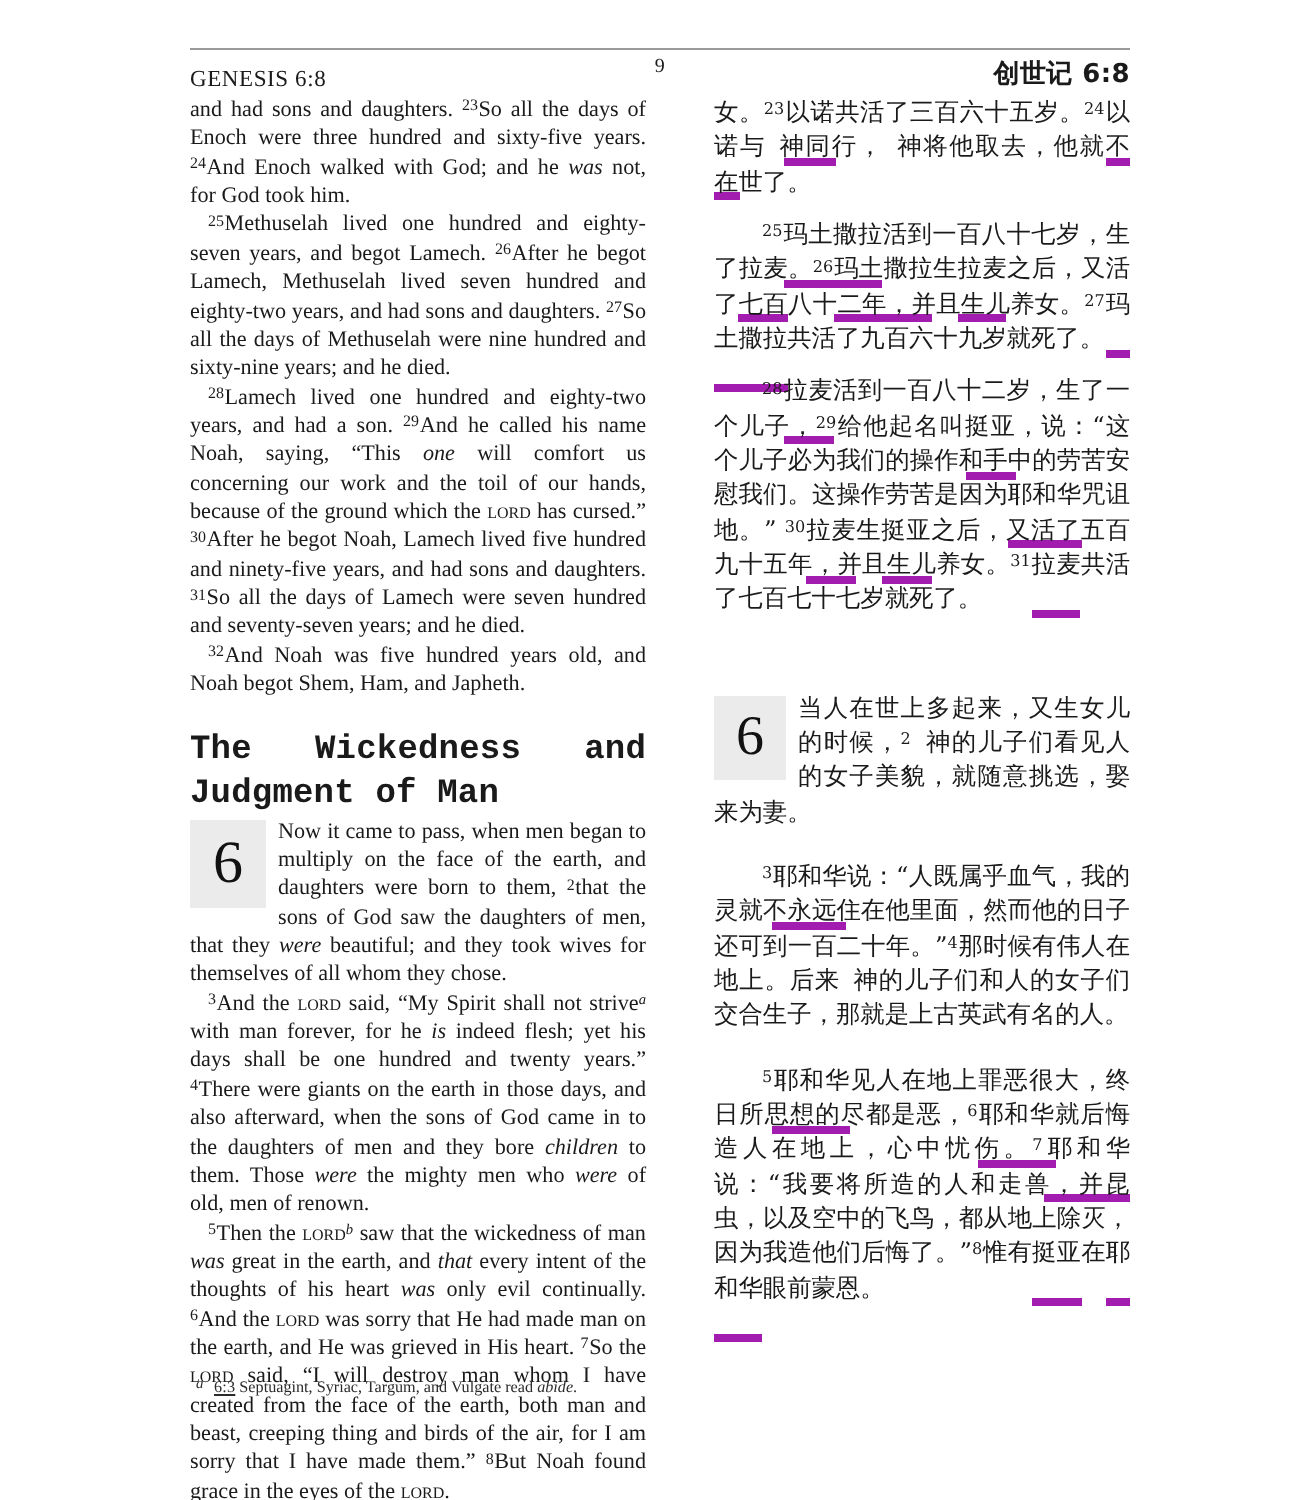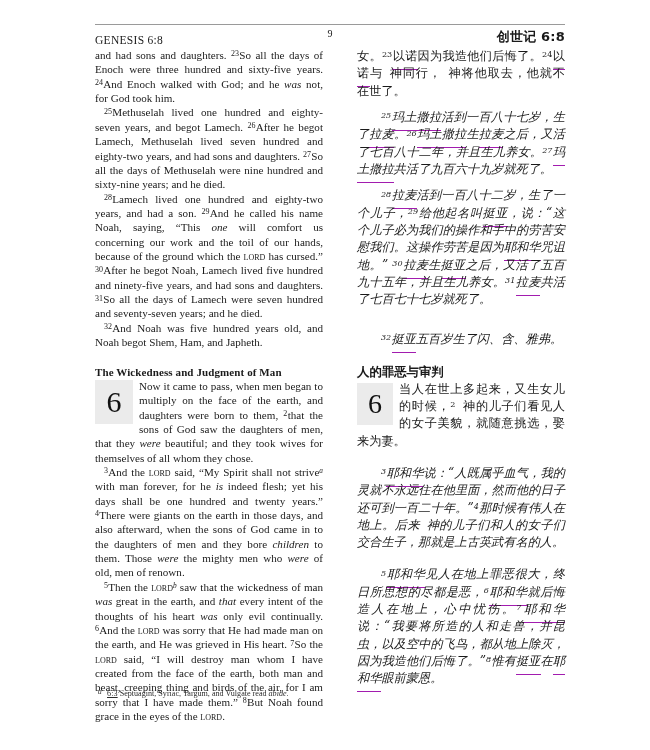--- a/index.html
+++ b/index.html
@@ -82,21 +82,20 @@
   }
 
   .col-en p, .col-zh p {
     margin: 0;
   }
   .col-en p.indent {
     text-indent: 9px;
   }
   .col-zh p.indent {
     text-indent: 24px;
-    font-style: italic;
   }
   .gap-sm { height: 9px; }
   .gap-md { height: 15px; }
   .gap-lg { height: 22px; }
 
   
   .vn {
     font-size: 0.72em;
     vertical-align: 0.32em;
     letter-spacing: 0;
@@ -113,32 +112,33 @@
     font-style: italic;
   }
   
   .sc {
     font-variant: small-caps;
     text-transform: lowercase;
   }
   .it { font-style: italic; }
   
   .pn {
-    border-bottom: 1px solid #a21caf;
-    padding-bottom: 6px;
+    border-bottom: 4px solid #a21caf;
+    padding-bottom: 16px;
   }
   
   .rsp { padding-left: 0.55em; }
 
   
   .sect-head {
     font-weight: bold;
-    font-size: 11px;
+    font-size: 17px;
     margin: 0 0 2px 0;
     letter-spacing: 0.1px;
+    font-family: Liberation Mono, monospace;
   }
   .sect-head-zh {
     font-weight: bold;
     font-size: 12.4px;
     margin: 0 0 2px 0;
     font-family: "DejaVu Sans", sans-serif;
   }
 
   
   .dropcap-para { position: relative; }
@@ -223,37 +223,35 @@
       <p class="dropcap-para dc-body"><span class="dropcap">6</span><span>Now it came to pass, when men began to multiply on the face of the earth, and daughters were born to them, </span><span class="vn">2</span><span>that the sons of God saw the daughters of men, that they </span><span class="it">were</span><span> beautiful; and they took wives for themselves of all whom they chose.</span></p>
 
       <p class="indent"><span class="vn">3</span><span>And the </span><span class="sc">Lord</span><span> said, “My Spirit shall not strive</span><span class="fnm">a</span><span> with man forever, for he </span><span class="it">is</span><span> indeed flesh; yet his days shall be one hundred and twenty years.” </span><span class="vn">4</span><span>There were giants on the earth in those days, and also afterward, when the sons of God came in to the daughters of men and they bore </span><span class="it">children</span><span> to them. Those </span><span class="it">were</span><span> the mighty men who </span><span class="it">were</span><span> of old, men of renown.</span></p>
 
       <p class="indent"><span class="vn">5</span><span>Then the </span><span class="sc">Lord</span><span class="fnm">b</span><span> saw that the wickedness of man </span><span class="it">was</span><span> great in the earth, and </span><span class="it">that</span><span> every intent of the thoughts of his heart </span><span class="it">was</span><span> only evil continually. </span><span class="vn">6</span><span>And the </span><span class="sc">Lord</span><span> was sorry that He had made man on the earth, and He was grieved in His heart. </span><span class="vn">7</span><span>So the </span><span class="sc">Lord</span><span> said, “I will destroy man whom I have created from the face of the earth, both man and beast, creeping thing and birds of the air, for I am sorry that I have made them.” </span><span class="vn">8</span><span>But Noah found grace in the eyes of the </span><span class="sc">Lord</span><span>.</span></p>
 
     </div>
 
     <div class="col col-zh">
 
-      <p><span>女。</span><span class="vn">23</span><span class="pn">以诺</span><span>因为我造他们后悔了。</span><span class="vn">24</span><span class="pn">以诺</span><span>与</span><span class="rsp">神同行，</span><span class="rsp">神将他取去，他就不在世了。</span></p>
+      <p><span>女。</span><span class="vn">23</span><span class="pn">以诺</span><span>共活了三百六十五岁。</span><span class="vn">24</span><span class="pn">以诺</span><span>与</span><span class="rsp">神同行，</span><span class="rsp">神将他取去，他就不在世了。</span></p>
 
       <div class="gap-sm"></div>
 
       <p class="indent"><span class="vn">25</span><span class="pn">玛土撒拉</span><span>活到一百八十七岁，生了</span><span class="pn">拉麦</span><span>。</span><span class="vn">26</span><span class="pn">玛土撒拉</span><span>生</span><span class="pn">拉麦</span><span>之后，又活了七百八十二年，并且生儿养女。</span><span class="vn">27</span><span class="pn">玛土撒拉</span><span>共活了九百六十九岁就死了。</span></p>
 
       <div class="gap-sm"></div>
 
       <p class="indent"><span class="vn">28</span><span class="pn">拉麦</span><span>活到一百八十二岁，生了一个儿子，</span><span class="vn">29</span><span>给他起名叫</span><span class="pn">挺亚</span><span>，说：“这个儿子必为我们的操作和手中的劳苦安慰我们。这操作劳苦是因为</span><span class="pn">耶和华</span><span>咒诅地。” </span><span class="vn">30</span><span class="pn">拉麦</span><span>生</span><span class="pn">挺亚</span><span>之后，又活了五百九十五年，并且生儿养女。</span><span class="vn">31</span><span class="pn">拉麦</span><span>共活了七百七十七岁就死了。</span></p>
 
       <div class="gap-lg"></div>
 
-      <p class="indent"><span class="vn">32</span><span class="pn">挺亚</span><span>五百岁生了闪、含、雅弗。</span></p>
-
-      <div class="gap-md"></div>
-
-      <p class="sect-head-zh">人的罪恶与审判</p>
+
+      <div class="gap-md"></div>
+
 
       <p class="dropcap-para dc-body"><span class="dropcap-zh">6</span><span>当人在世上多起来，又生女儿的时候，</span><span class="vn">2</span><span class="rsp">神的儿子们看见人的女子美貌，就随意挑选，娶来为妻。</span></p>
 
       <div class="gap-md"></div>
 
       <p class="indent"><span class="vn">3</span><span class="pn">耶和华</span><span>说：“人既属乎血气，我的灵就不永远住在他里面，然而他的日子还可到一百二十年。”</span><span class="vn">4</span><span>那时候有伟人在地上。后来</span><span class="rsp">神的儿子们和人的女子们交合生子，那就是上古英武有名的人。</span></p>
 
       <div class="gap-md"></div>
 
       <p class="indent"><span class="vn">5</span><span class="pn">耶和华</span><span>见人在地上罪恶很大，终日所思想的尽都是恶，</span><span class="vn">6</span><span class="pn">耶和华</span><span>就后悔造人在地上，心中忧伤。</span><span class="vn">7</span><span class="pn">耶和华</span><span>说：“我要将所造的人和走兽，并昆虫，以及空中的飞鸟，都从地上除灭，因为我造他们后悔了。”</span><span class="vn">8</span><span>惟有</span><span class="pn">挺亚</span><span>在</span><span class="pn">耶和华</span><span>眼前蒙恩。</span></p>

